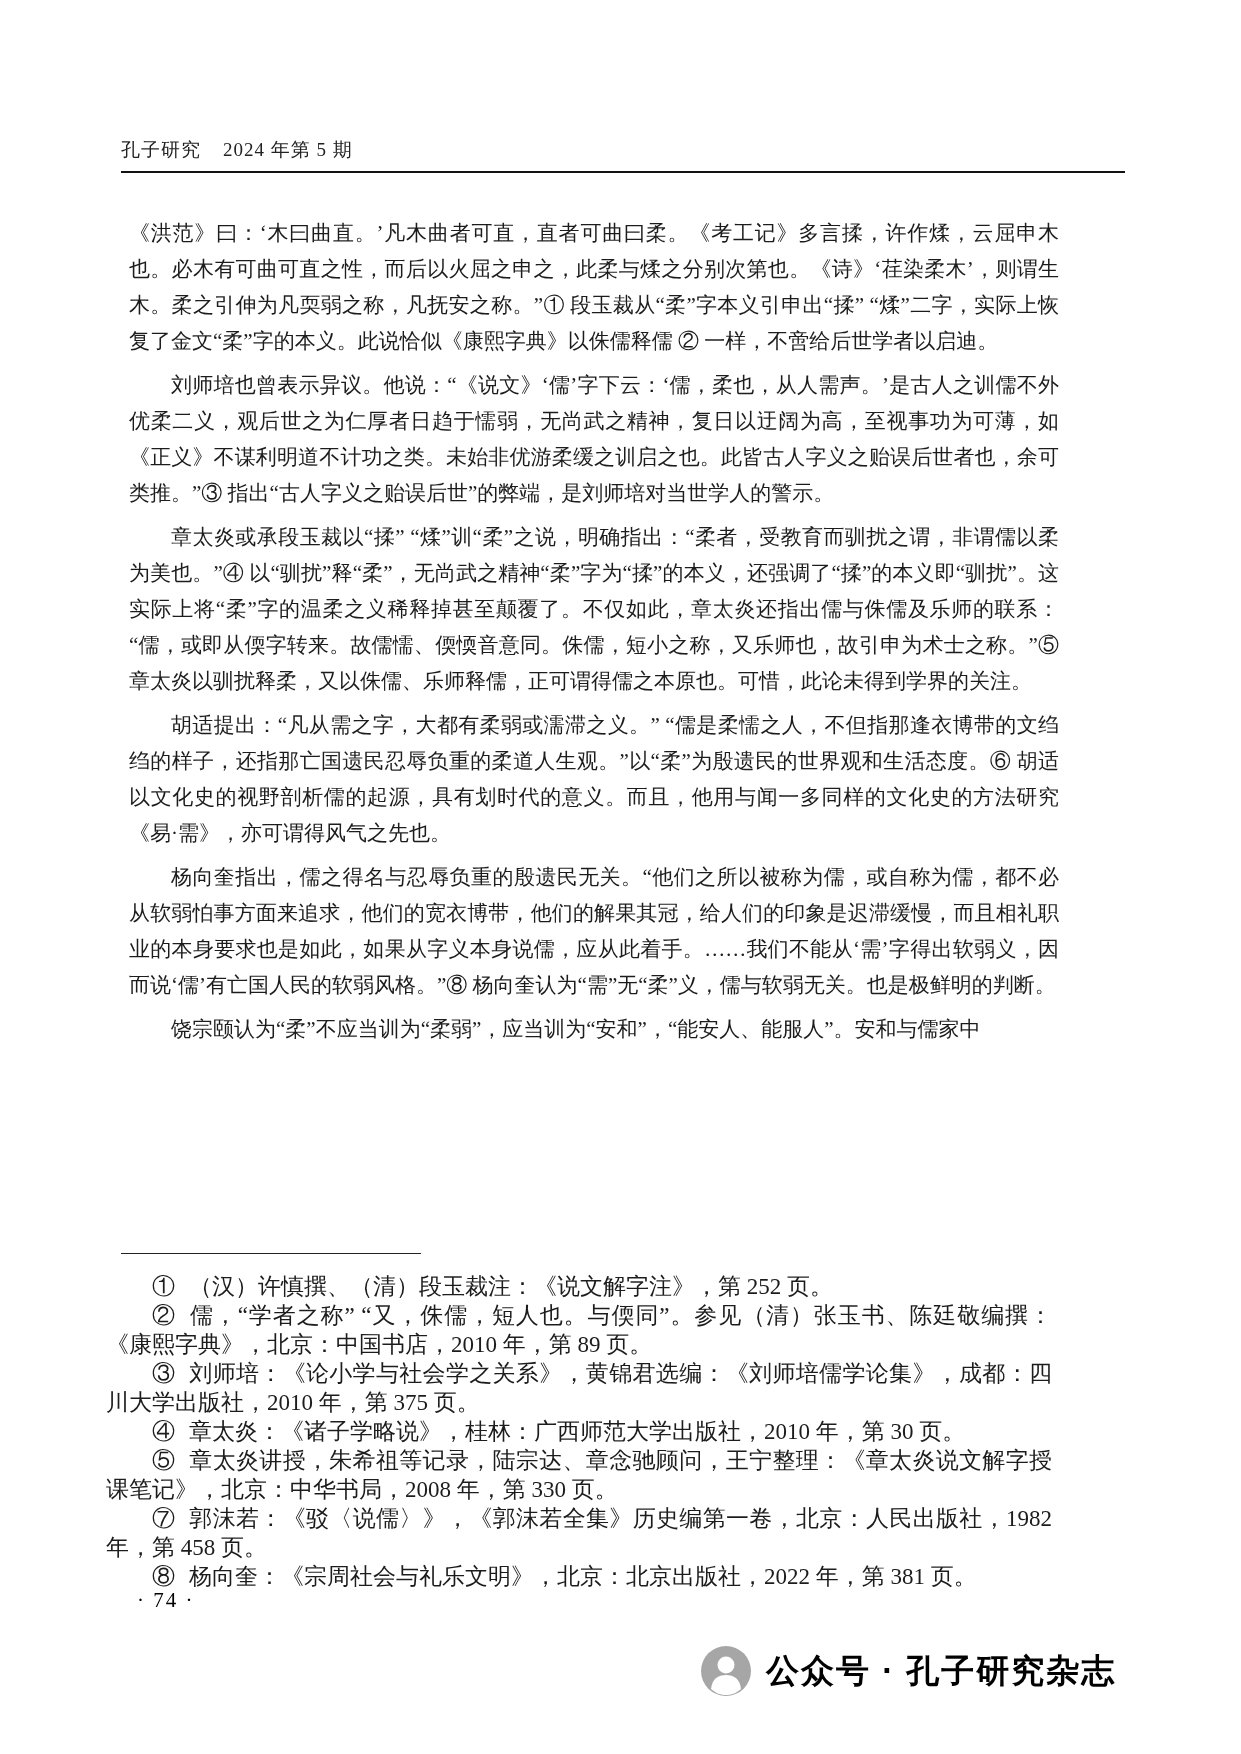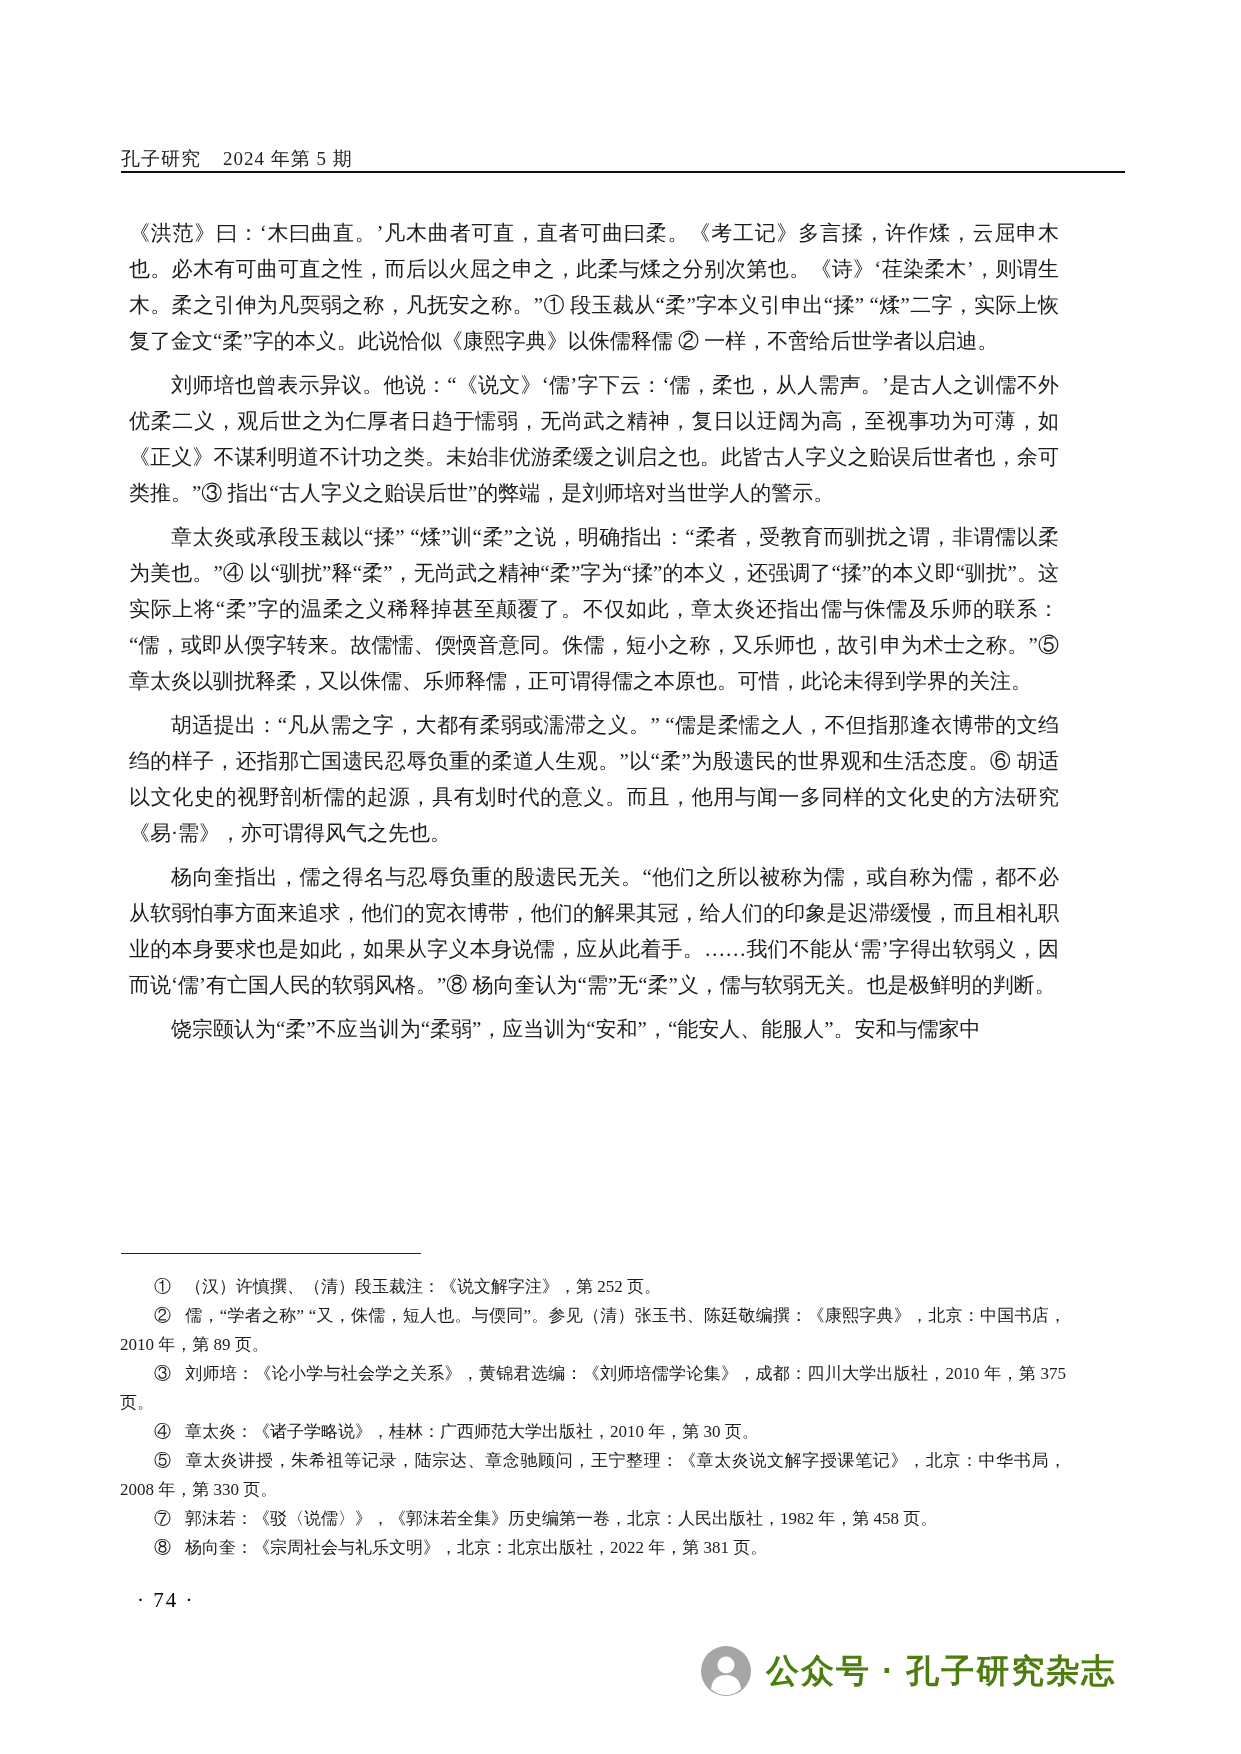--- a/index.html
+++ b/index.html
@@ -5,21 +5,21 @@
   html,body{margin:0;padding:0;}
   body{
     width:1241px;height:1754px;position:relative;
     background:#ffffff;
     font-family:"Liberation Serif","DejaVu Serif",serif;
     color:#1c1c1c;
   }
   .page{position:absolute;inset:0;}
   
   .header{
-    position:absolute;left:121px;top:146px;width:1004px;
+    position:absolute;left:121px;top:137px;width:1004px;
     font-size:19px;letter-spacing:1px;color:#222;
     display:flex;gap:22px;align-items:baseline;
   }
   .header-rule{
     position:absolute;left:121px;top:171px;width:1004px;height:0;
     border-top:2px solid #111;
   }
   
   .body-text{
     position:absolute;left:121px;top:207px;width:946px;
@@ -27,36 +27,36 @@
     text-justify:inter-character;
   }
   .body-text p{margin:8px;text-indent:2em;}
   .body-text p.no-indent{text-indent:0;}
   
   .footnote-rule{
     position:absolute;left:121px;top:1253px;width:300px;height:0;
     border-top:1.5px solid #222;
   }
   .footnotes{
-    position:absolute;left:120px;top:1272px;width:946px;
-    font-size:17px;line-height:29px;text-align:justify;
+    position:absolute;left:106px;top:1272px;width:946px;
+    font-size:23px;line-height:29px;text-align:justify;
     text-justify:inter-character;
   }
   .footnotes p{margin:0;text-indent:2em;}
   .fn-marker{margin-right:14px;}
   
   .page-number{
     position:absolute;left:137px;top:1588px;
     font-size:21px;letter-spacing:2px;color:#000000;
   }
   
   .watermark{
     position:absolute;left:700px;top:1645px;
     display:flex;align-items:center;gap:14px;
-    color:#4d7c0f;
+    color:#000000;
   }
   .watermark-text{
     font-family:"Liberation Sans","DejaVu Sans",sans-serif;
     font-size:33px;font-weight:bold;letter-spacing:2px;
   }
   .watermark-logo{width:52px;height:52px;display:block;}
 </style>
 </head>
 <body>
 

